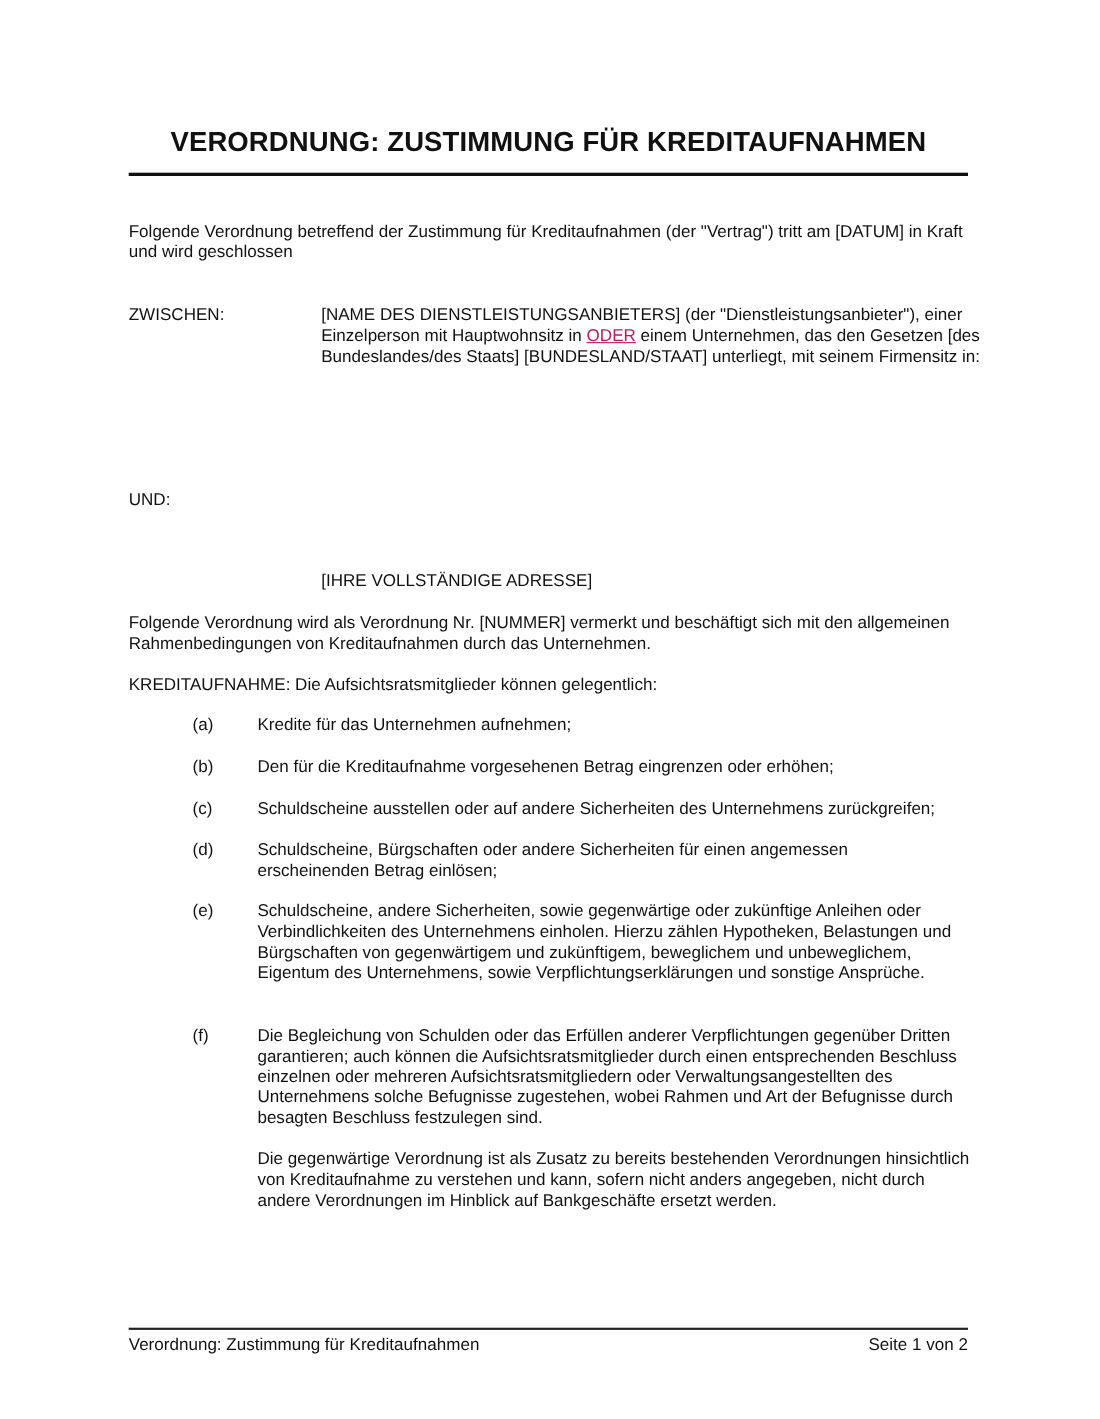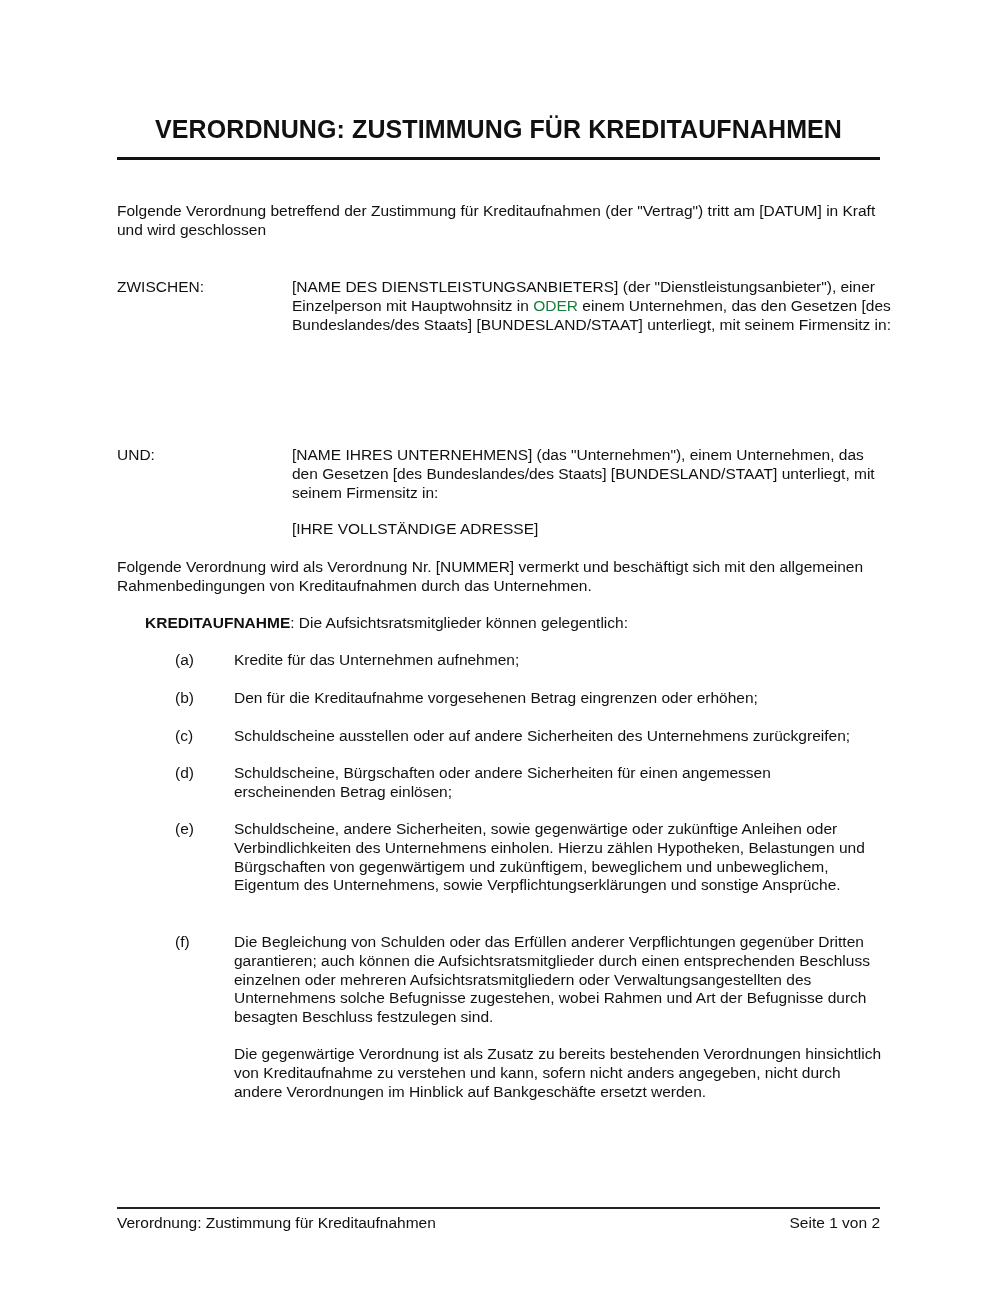--- a/index.html
+++ b/index.html
@@ -6,45 +6,44 @@
     body { width: 1000px; height: 1290px; position: relative; overflow: hidden;
       font-family: "Liberation Sans", sans-serif; color: #111111; font-size: 15.5px; }
     .page { position: absolute; left: 0; top: 0; width: 1000px; height: 1158px; }
     .title { position: absolute; left: 117px; width: 763px; top: 115px; text-align: center;
       font-weight: bold; font-size: 25px; letter-spacing: 0.1px; color: #111; }
     .title-rule { position: absolute; left: 117px; width: 763px; top: 157px; height: 3px; background: #111; }
     .p { position: absolute; line-height: 18.8px; }
     .intro { left: 117px; top: 202px; width: 770px; }
     .label { position: absolute; left: 117px; font-weight: normal; }
     .block { position: absolute; left: 292px; width: 600px; line-height: 18.8px; }
-    .muted { color: #15803d; }
+    .muted { color: #be185d; text-decoration: underline; }
     .section-intro { left: 117px; top: 558px; width: 770px; }
     .kredit { left: 117px; top: 614px; width: 770px; }
-    .kredit b { font-weight: bold; margin-left: 28px; }
+    .kredit b { font-weight: normal; }
     .item { position: absolute; left: 175px; width: 720px; }
     .item .marker { position: absolute; left: 0; top: 0; width: 50px; }
     .item .text { position: absolute; left: 59px; top: 0; width: 665px; line-height: 18.8px; }
     .footer-rule { position: absolute; left: 117px; width: 763px; top: 1207px; height: 2px; background: #222; }
     .footer-left { position: absolute; left: 117px; top: 1214px; }
     .footer-right { position: absolute; right: 120px; top: 1214px; }
   </style>
 </head>
 <body>
 
 <div class="page">
   <div class="title">VERORDNUNG: ZUSTIMMUNG FÜR KREDITAUFNAHMEN</div>
   <div class="title-rule"></div>
 
   <div class="p intro">Folgende Verordnung betreffend der Zustimmung für Kreditaufnahmen (der "Vertrag") tritt am [DATUM] in Kraft und wird geschlossen</div>
 
   <div class="label" style="top:278px;">ZWISCHEN:</div>
   <div class="block" style="top:278px;"><span>[NAME DES DIENSTLEISTUNGSANBIETERS] (der "Dienstleistungsanbieter"), einer Einzelperson mit Hauptwohnsitz in </span><span class="muted">ODER</span><span> einem Unternehmen, das den Gesetzen [des Bundeslandes/des Staats] [BUNDESLAND/STAAT] unterliegt, mit seinem Firmensitz in:</span></div>
 
   <div class="label" style="top:446px;">UND:</div>
-  <div class="block" style="top:446px; width:585px;">[NAME IHRES UNTERNEHMENS] (das "Unternehmen"), einem Unternehmen, das den Gesetzen [des Bundeslandes/des Staats] [BUNDESLAND/STAAT] unterliegt, mit seinem Firmensitz in:</div>
   <div class="block" style="top:520px;">[IHRE VOLLSTÄNDIGE ADRESSE]</div>
 
   <div class="p section-intro">Folgende Verordnung wird als Verordnung Nr. [NUMMER] vermerkt und beschäftigt sich mit den allgemeinen Rahmenbedingungen von Kreditaufnahmen durch das Unternehmen.</div>
 
   <div class="p kredit"><b>KREDITAUFNAHME</b><span>: Die Aufsichtsratsmitglieder können gelegentlich:</span></div>
 
   <div class="item" style="top:651px;">
     <span class="marker">(a)</span>
     <span class="text">Kredite für das Unternehmen aufnehmen;</span>
   </div>

